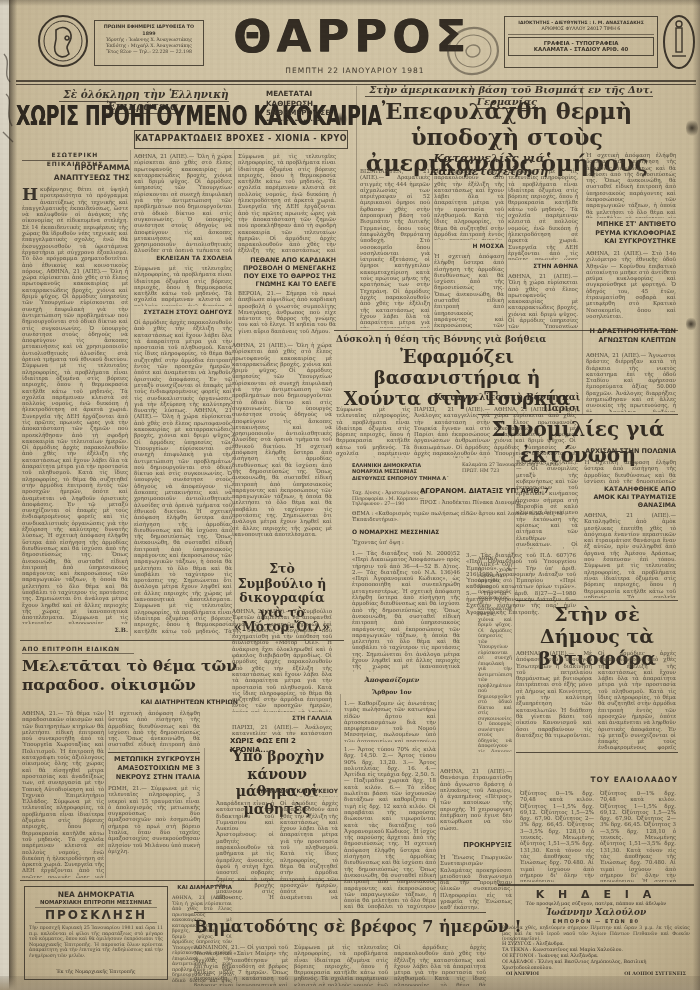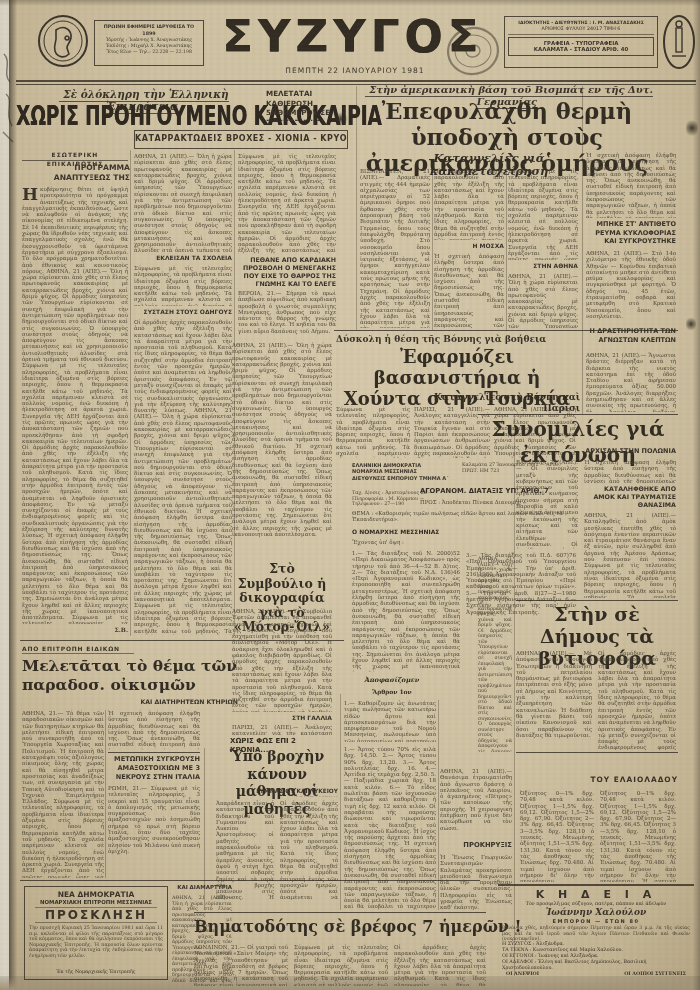--- a/index.html
+++ b/index.html
@@ -48,21 +48,21 @@
     <ellipse cx="27" cy="27" rx="24" ry="25" fill="none" stroke="#3c352b" stroke-width="2"></ellipse>
     <ellipse cx="27" cy="27" rx="19" ry="20" fill="none" stroke="#3c352b" stroke-width="1"></ellipse>
     <path d="M20,16 C28,10 36,16 35,24 C34,29 31,30 31,34 L33,40 C28,45 21,43 19,37 C17,31 21,28 20,22 Z M31,22 a2,2 0 1,0 .1,0" fill="none" stroke="#3c352b" stroke-width="1.6"></path>
   </svg>
   <div class="abs boxed" style="left:94px;top:20px;width:110px;height:46px;padding:3px 2px;box-sizing:border-box;font-family:'DejaVu Serif',serif;color:#3c352b;text-align:center;">
     <div style="font:700 4.8px/6.5px 'DejaVu Sans',sans-serif;">ΠΡΩΙΝΗ ΕΦΗΜΕΡΙΣ ΙΔΡΥΘΕΙΣΑ ΤΟ 1899</div>
     <div style="font-size:4.6px;line-height:6.2px;">Ἱδρυτὴς : Ἰωάννης Χ. Ἀναγνωστάκης</div>
     <div style="font-size:4.6px;line-height:6.2px;">Ἐκδότης : Μιχαὴλ Χ. Ἀναγνωστάκης</div>
     <div style="font-size:4.6px;line-height:6.2px;">Ἔτος 82ον — Τηλ.: 22.228 — 22.198</div>
   </div>
-  <div class="abs" style="left:222px;top:10px;width:260px;height:54px;font:700 45px/54px 'DejaVu Sans',sans-serif;letter-spacing:5px;text-align:center;color:#332c23;text-shadow:.5px 0 #332c23;">ΣΥΖΥΓΟΣ</div>
+  <div class="abs" style="left:222px;top:10px;width:260px;height:54px;font:700 45px/54px 'DejaVu Sans',sans-serif;letter-spacing:5px;text-align:center;color:#332c23;text-shadow:.5px 0 #332c23;">ΘΑΡΡΟΣ</div>
   <svg class="abs" style="left:446px;top:26px;width:54px;height:50px;opacity:.5;transform:rotate(-10deg);" viewBox="0 0 54 50">
     <ellipse cx="27" cy="25" rx="25" ry="23" fill="none" stroke="#3c352b" stroke-width="2.2"></ellipse>
     <ellipse cx="27" cy="25" rx="18" ry="16" fill="none" stroke="#3c352b" stroke-width="1"></ellipse>
     <ellipse cx="27" cy="25" rx="7" ry="6" fill="none" stroke="#3c352b" stroke-width="1.4"></ellipse>
   </svg>
   <div class="abs" style="left:250px;top:66px;width:210px;height:10px;font:400 7.5px/10px 'DejaVu Sans',sans-serif;letter-spacing:1px;text-align:center;color:#3c352b;">ΠΕΜΠΤΗ 22 ΙΑΝΟΥΑΡΙΟΥ 1981</div>
   <div class="abs boxed" style="left:504px;top:16px;width:154px;height:52px;padding:3px 3px;box-sizing:border-box;color:#3c352b;text-align:center;">
     <div style="font:700 4.6px/6px 'DejaVu Sans',sans-serif;">ΙΔΙΟΚΤΗΤΗΣ - ΔΙΕΥΘΥΝΤΗΣ : Ι. Μ. ΑΝΑΣΤΑΣΑΚΗΣ</div>
     <div style="font:400 4.8px/6.5px 'DejaVu Sans',sans-serif;border-bottom:1px solid rgba(60,52,42,.6);padding-bottom:1px;">ΑΡΙΘΜΟΣ ΦΥΛΛΟΥ 24017 ΤΙΜΗ 6</div>
     <div class="boxed" style="margin-top:2px;padding:2px 0;">

